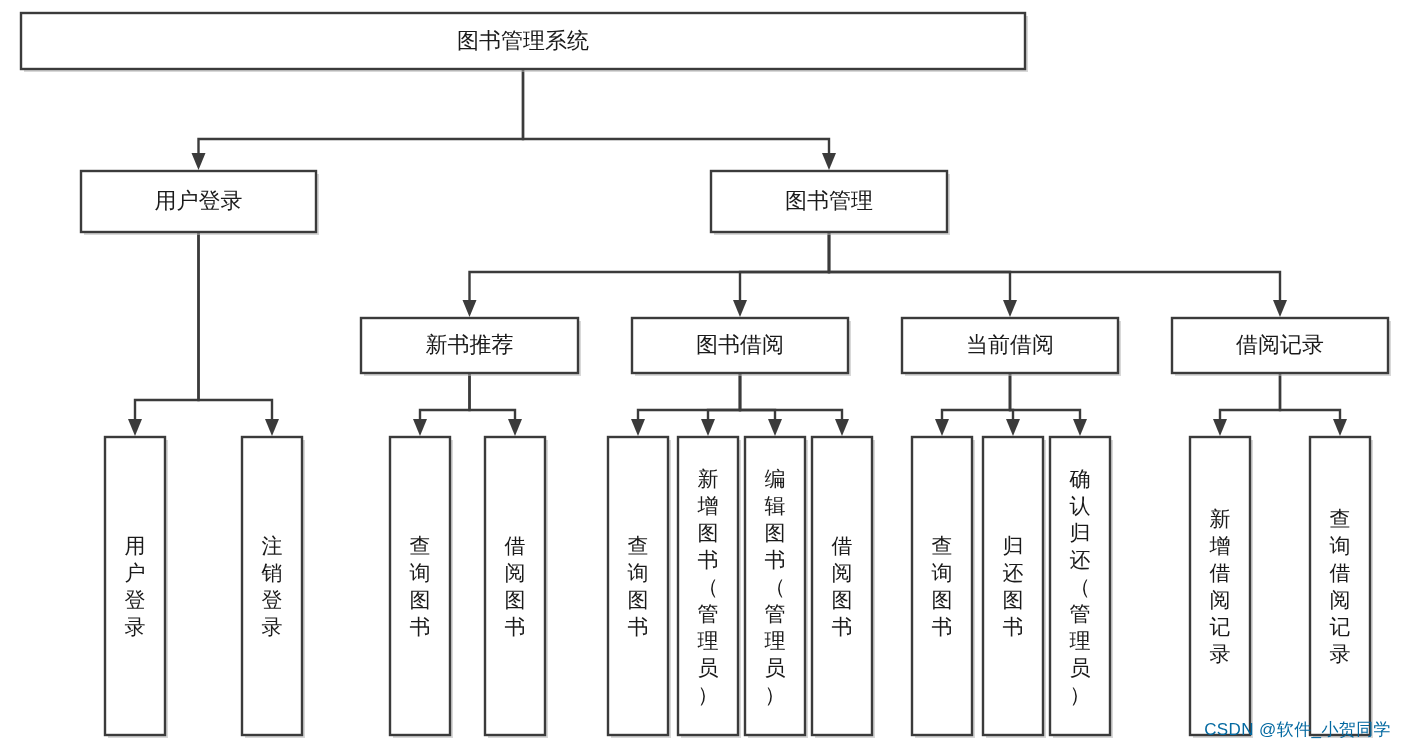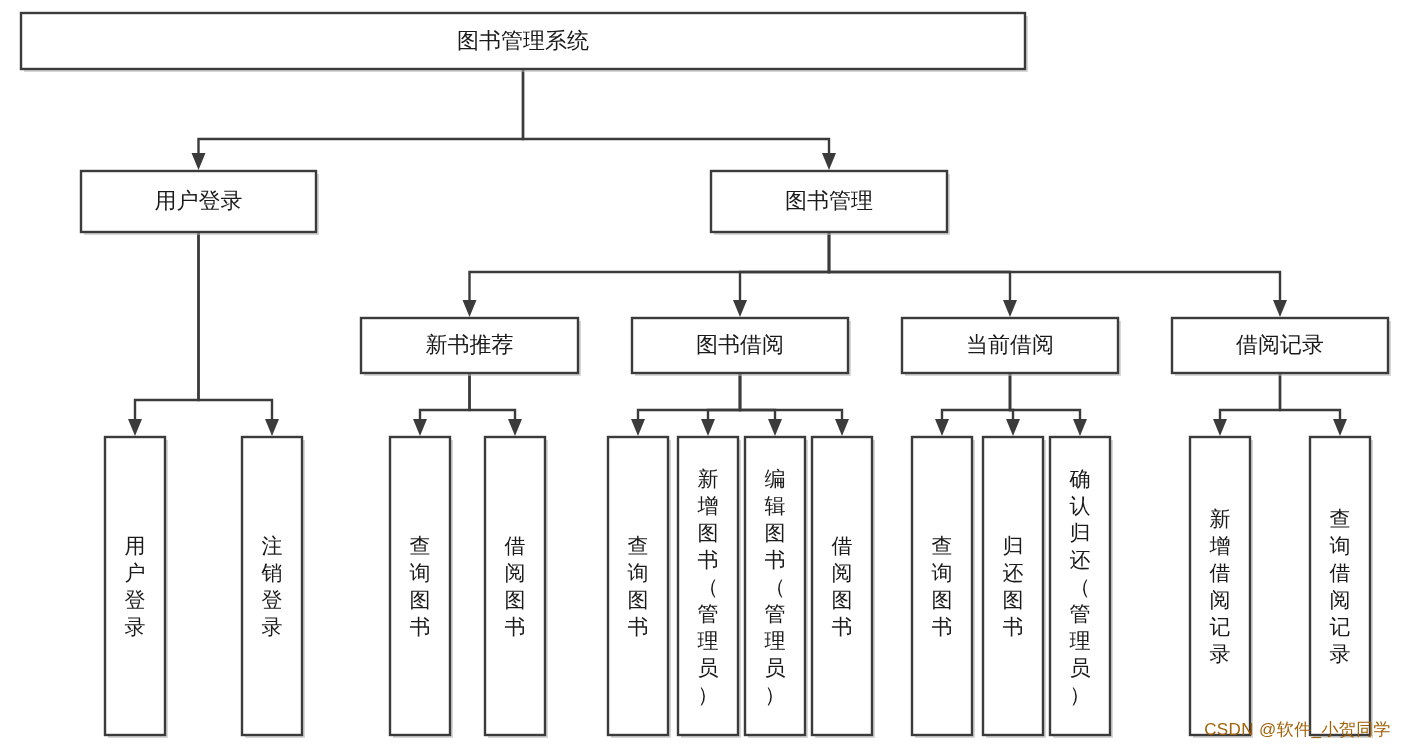--- a/index.html
+++ b/index.html
@@ -60,21 +60,21 @@
     font-size: 21px;
     fill: #1a1a1a;
     text-anchor: middle;
   }
   .watermark {
     position: absolute;
     right: 14px;
     bottom: 6px;
     font-family: "Liberation Sans", "DejaVu Sans", sans-serif;
     font-size: 17px;
-    color: #a16207;
+    color: #0369a1;
     letter-spacing: 0.4px;
     white-space: nowrap;
     user-select: none;
   }
 </style>
 </head>
 <body>
 
 <div id="diagram-root">
   <svg id="tree-svg" viewBox="0 0 1405 747" xmlns="http://www.w3.org/2000/svg">

